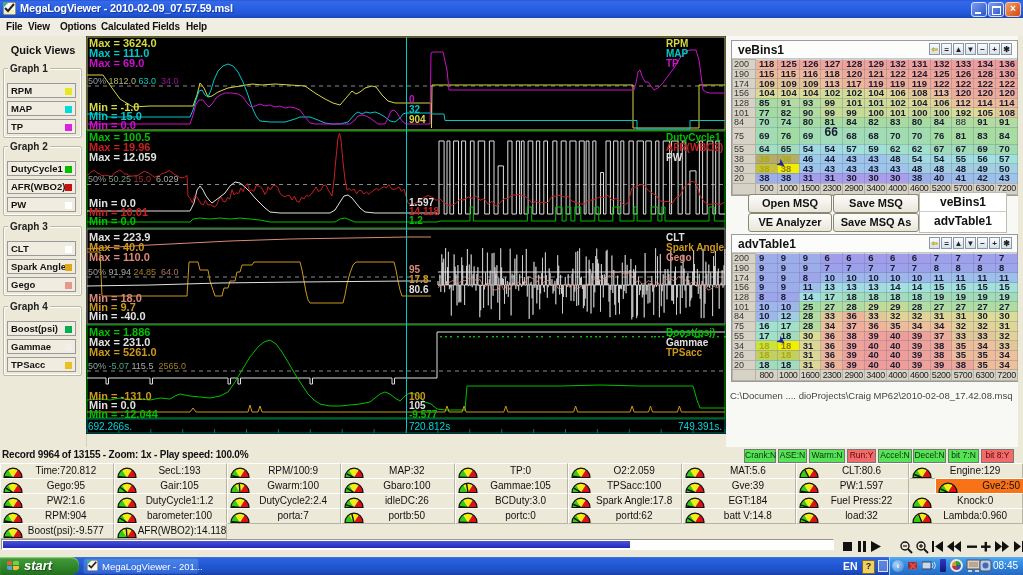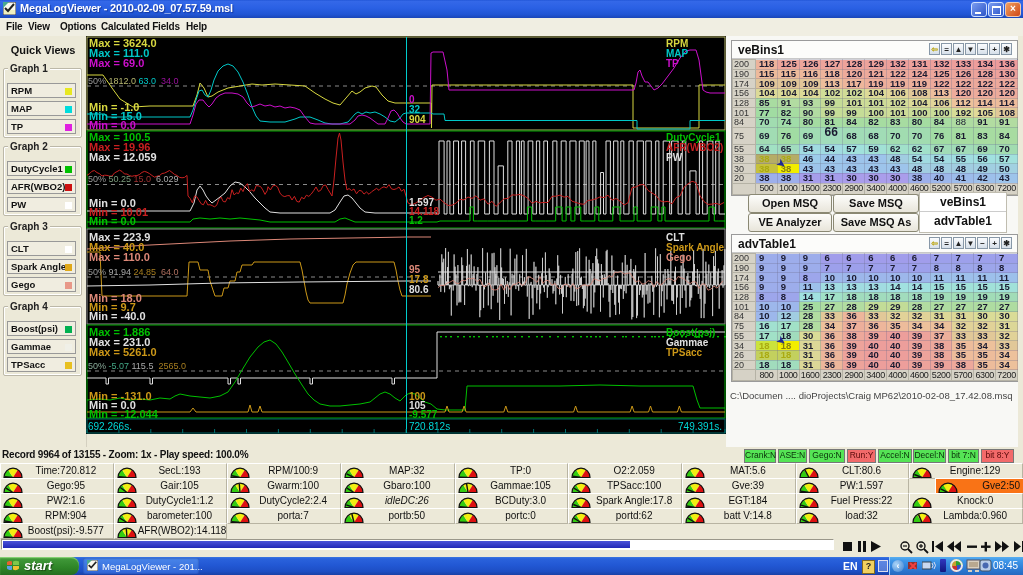--- a/index.html
+++ b/index.html
@@ -676,21 +676,21 @@
   <div style="height:19px;font-size:12px;font-weight:bold;color:#111;text-align:center;line-height:18px;">advTable1</div>
  </div>
  <div style="position:absolute;left:4px;top:354px;font-size:9.5px;color:#444;white-space:nowrap;">C:\Documen .... dioProjects\Craig MP62\2010-02-08_17.42.08.msq</div>
 </div>
 
 <div style="position:absolute;left:0;top:447px;width:1023px;height:110px;background:#ece9d8;">
  <div style="position:absolute;left:2px;top:2px;font-size:10px;font-weight:bold;color:#111;letter-spacing:-0.2px;">Record 9964 of 13155 - Zoom: 1x - Play speed: 100.0%</div>
 </div>
 <div style="position:absolute;left:744px;top:449px;width:30px;height:12px;background:#55e455;border:1px solid #777;font-size:8.5px;text-align:center;line-height:11px;color:#0a300a;">Crank:N</div>
 <div style="position:absolute;left:778px;top:449px;width:27px;height:12px;background:#55e455;border:1px solid #777;font-size:8.5px;text-align:center;line-height:11px;color:#0a300a;">ASE:N</div>
-<div style="position:absolute;left:809px;top:449px;width:34px;height:12px;background:#55e455;border:1px solid #777;font-size:8.5px;text-align:center;line-height:11px;color:#0a300a;">Gego:N</div>
+<div style="position:absolute;left:809px;top:449px;width:34px;height:12px;background:#55e455;border:1px solid #777;font-size:8.5px;text-align:center;line-height:11px;color:#0a300a;">Warm:N</div>
 <div style="position:absolute;left:847px;top:449px;width:27px;height:12px;background:#f26a6a;border:1px solid #777;font-size:8.5px;text-align:center;line-height:11px;color:#5a0a0a;">Run:Y</div>
 <div style="position:absolute;left:878px;top:449px;width:32px;height:12px;background:#55e455;border:1px solid #777;font-size:8.5px;text-align:center;line-height:11px;color:#0a300a;">Accel:N</div>
 <div style="position:absolute;left:913px;top:449px;width:31px;height:12px;background:#55e455;border:1px solid #777;font-size:8.5px;text-align:center;line-height:11px;color:#0a300a;">Decel:N</div>
 <div style="position:absolute;left:948px;top:449px;width:29px;height:12px;background:#55e455;border:1px solid #777;font-size:8.5px;text-align:center;line-height:11px;color:#0a300a;">bit 7:N</div>
 <div style="position:absolute;left:981px;top:449px;width:31px;height:12px;background:#f26a6a;border:1px solid #777;font-size:8.5px;text-align:center;line-height:11px;color:#5a0a0a;">bit 8:Y</div>
 <div style="position:absolute;left:0.0px;top:463px;width:111.7px;height:14px;border:1px solid #b8b4a2;border-top-color:#fff;border-left-color:#fff;background:#ece9d8;">
     <span style="position:absolute;left:2px;top:1px;"><svg width="20" height="12" viewBox="0 0 20 12">
         <path d="M 10.0 10.5 L 1.0 10.5 A 9 9.3 0 0 1 5.1 2.7 Z" fill="#33cc11"></path>
         <path d="M 10.0 10.5 L 5.1 2.7 A 9 9.3 0 0 1 14.9 2.7 Z" fill="#f2ee11"></path>
         <path d="M 10.0 10.5 L 14.9 2.7 A 9 9.3 0 0 1 19.0 10.5 Z" fill="#dd1111"></path>
@@ -900,21 +900,21 @@
     <div style="margin-left:18px;text-align:center;font-size:10px;color:#111;line-height:14px;white-space:nowrap;">DutyCycle2:2.4</div>
   </div>
 <div style="position:absolute;left:341.0px;top:493px;width:111.7px;height:14px;border:1px solid #b8b4a2;border-top-color:#fff;border-left-color:#fff;background:#ece9d8;">
     <span style="position:absolute;left:2px;top:1px;"><svg width="20" height="12" viewBox="0 0 20 12">
         <path d="M 10.0 10.5 L 1.0 10.5 A 9 9.3 0 0 1 5.1 2.7 Z" fill="#33cc11"></path>
         <path d="M 10.0 10.5 L 5.1 2.7 A 9 9.3 0 0 1 14.9 2.7 Z" fill="#f2ee11"></path>
         <path d="M 10.0 10.5 L 14.9 2.7 A 9 9.3 0 0 1 19.0 10.5 Z" fill="#dd1111"></path>
         <path d="M 1 10.5 A 9 9.3 0 0 1 19 10.5 Z" fill="none" stroke="#111" stroke-width="1.2"></path>
         <line x1="10.0" y1="10.5" x2="2.2" y2="7.8" stroke="#111" stroke-width="1.4"></line>
       </svg></span>
-    <div style="margin-left:18px;text-align:center;font-size:10px;color:#111;line-height:14px;white-space:nowrap;font-style:italic;">idleDC:26</div>
+    <div style="margin-left:18px;text-align:center;font-size:10px;color:#111;line-height:14px;white-space:nowrap;">idleDC:26</div>
   </div>
 <div style="position:absolute;left:454.7px;top:493px;width:111.7px;height:14px;border:1px solid #b8b4a2;border-top-color:#fff;border-left-color:#fff;background:#ece9d8;">
     <span style="position:absolute;left:2px;top:1px;"><svg width="20" height="12" viewBox="0 0 20 12">
         <path d="M 10.0 10.5 L 1.0 10.5 A 9 9.3 0 0 1 5.1 2.7 Z" fill="#33cc11"></path>
         <path d="M 10.0 10.5 L 5.1 2.7 A 9 9.3 0 0 1 14.9 2.7 Z" fill="#f2ee11"></path>
         <path d="M 10.0 10.5 L 14.9 2.7 A 9 9.3 0 0 1 19.0 10.5 Z" fill="#dd1111"></path>
         <path d="M 1 10.5 A 9 9.3 0 0 1 19 10.5 Z" fill="none" stroke="#111" stroke-width="1.2"></path>
         <line x1="10.0" y1="10.5" x2="1.8" y2="9.6" stroke="#111" stroke-width="1.4"></line>
       </svg></span>
     <div style="margin-left:18px;text-align:center;font-size:10px;color:#111;line-height:14px;white-space:nowrap;">BCDuty:3.0</div>

